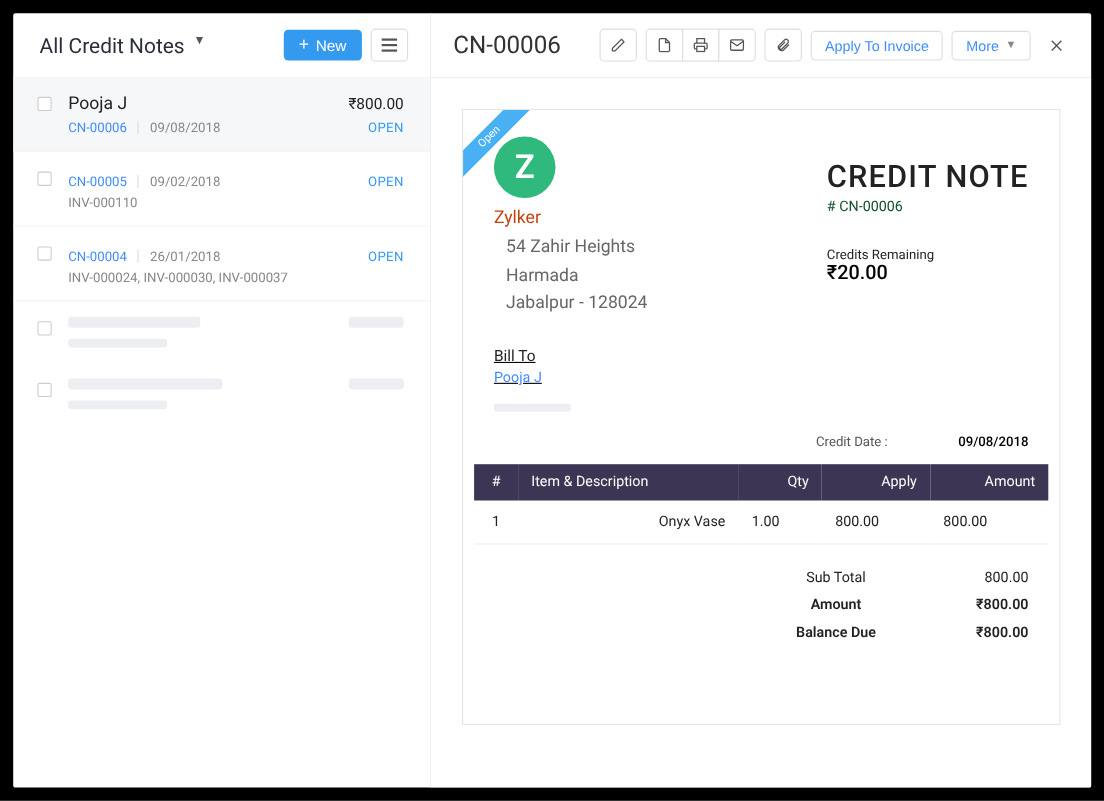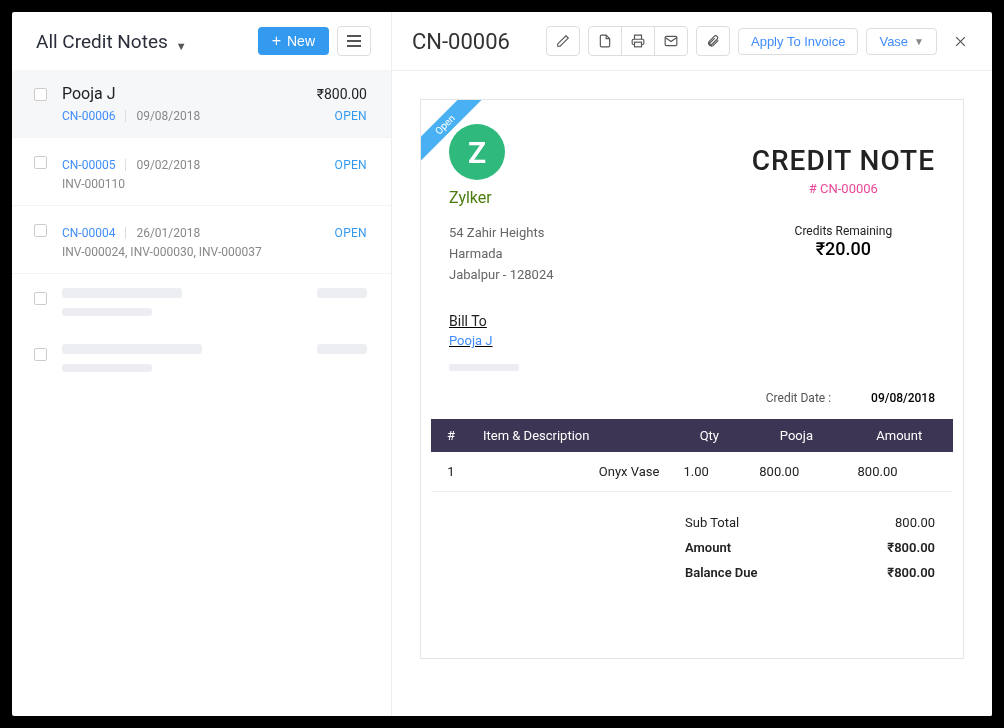--- a/index.html
+++ b/index.html
@@ -1,20 +1,20 @@
 <!DOCTYPE html>
 <html><head>
 <meta charset="utf-8">
 <style>
   * { box-sizing: border-box; margin: 0; padding: 0; }
   body { font-family: -apple-system, BlinkMacSystemFont, "Segoe UI", Roboto, sans-serif; background: #000; width: 1004px; height: 728px; overflow: hidden; }
   .frame { position: absolute; top: 12px; left: 12px; right: 12px; bottom: 12px; background: #fff; display: flex; border-radius: 2px; overflow: hidden; }
   .left { width: 380px; border-right: 1px solid #eee; display: flex; flex-direction: column; }
   .left-header { display: flex; align-items: center; padding: 14px 20px 14px 24px; }
-  .filter-title { font-size: 19px; color: #2a2e3a; display: flex; align-items: flex-end; cursor: pointer; }
+  .filter-title { font-size: 19px; color: #2a2e3a; display: flex; align-items: flex-start; cursor: pointer; }
   .filter-title .caret { margin-left: 8px; font-size: 11px; color: #555; }
   .left-header .spacer { flex: 1; }
   .btn-new { background: #339af0; color: #fff; border: none; border-radius: 4px; padding: 6px 14px; font-size: 14px; display: flex; align-items: center; cursor: pointer; }
   .btn-new .plus { margin-right: 6px; font-size: 16px; line-height: 1; }
   .btn-ham { border: 1px solid #ddd; background: #fff; border-radius: 4px; width: 34px; height: 30px; margin-left: 8px; display: flex; align-items: center; justify-content: center; cursor: pointer; }
   .ham-line { width: 14px; height: 2px; background: #555; position: relative; }
   .ham-line::before, .ham-line::after { content: ""; position: absolute; left: 0; width: 14px; height: 2px; background: #555; }
   .ham-line::before { top: -5px; }
   .ham-line::after { top: 5px; }
   .list { flex: 1; overflow-y: auto; }
@@ -46,46 +46,46 @@
   .btn-outline { border: 1px solid #ddd; background: #fff; color: #408dfb; border-radius: 4px; padding: 5px 12px; font-size: 13px; margin-left: 8px; cursor: pointer; display: flex; align-items: center; }
   .btn-outline .caret { color: #888; margin-left: 6px; font-size: 10px; }
   .close-x { margin-left: 12px; cursor: pointer; color: #555; font-size: 17px; padding: 4px; }
   .doc-wrap { flex: 1; background: #fff; padding: 28px 28px 20px 28px; overflow: auto; }
   .doc { position: relative; border: 1px solid #e5e5e5; min-height: 560px; padding: 0; }
   .ribbon { position: absolute; top: 0; left: 0; width: 70px; height: 70px; overflow: hidden; }
   .ribbon-band { position: absolute; width: 100px; text-align: center; transform: rotate(-45deg); background: #49b1f3; color: #fff; font-size: 10px; padding: 3px 0; top: 16px; left: -26px; }
   .doc-head { display: flex; padding: 20px 28px 10px 28px; }
   .from-block { flex: 1; }
   .logo-circle { width: 56px; height: 56px; border-radius: 50%; background: #2fb97c; color: #fff; display: flex; align-items: center; justify-content: center; font-size: 30px; font-weight: 600; margin-bottom: 8px; margin-top: 4px; }
-  .from-name { font-size: 16px; color: #4d7c0f; margin-bottom: 16px; }
-  .from-addr { font-size: 13px; color: #666; line-height: 1.6; }
-  .title-block { text-align: center; }
+  .from-name { font-size: 16px; color: #c2410c; margin-bottom: 4px; }
+  .from-addr { font-size: 16px; color: #666; line-height: 1.6; margin-left: 11px; }
+  .title-block { text-align: left; }
   .doc-title { font-size: 28px; font-weight: 500; letter-spacing: 1px; color: #222; margin-top: 24px; }
-  .doc-num { font-size: 13px; color: #ec4899; margin-top: 4px; }
+  .doc-num { font-size: 13px; color: #14532d; margin-top: 4px; }
   .credits-rem { margin-top: 28px; font-size: 12px; color: #222; }
   .credits-rem-val { font-size: 18px; color: #000; font-weight: 500; }
   .billto-row { display: flex; padding: 0 28px; margin-top: 18px; }
   .billto-left { flex: 1; text-decoration: underline; }
   .billto-label { font-size: 14px; color: #222; margin-bottom: 4px; }
   .billto-name { color: #408dfb; font-size: 13px; }
   .skel-small { height: 7px; background: #eceef1; border-radius: 2px; width: 70px; margin-top: 16px; }
   .credit-date-row { display: flex; justify-content: flex-end; padding: 0 28px; margin-top: 20px; font-size: 12px; }
-  .cd-label { color: #555; margin-right: 40px; }
+  .cd-label { color: #555; margin-right: 64px; }
   .cd-val { color: #000; font-weight: 500; }
   .items-table { width: calc(100% - 20px); margin: 14px 10px 0 10px; border-collapse: collapse; }
-  .items-table thead th { background: #3d3554; color: #fff; font-weight: 400; font-size: 13px; padding: 9px 12px; text-align: center; }
+  .items-table thead th { background: #3d3554; color: #fff; font-weight: 400; font-size: 13px; padding: 9px 12px; text-align: right; }
   .items-table thead th.th-idx { text-align: center; width: 40px; }
   .items-table thead th.th-desc { text-align: left; }
   .items-table tbody td { font-size: 13px; color: #222; padding: 12px; text-align: left; border-bottom: 1px solid #eee; }
   .items-table tbody td.td-idx { text-align: center; }
   .items-table tbody td.td-desc { text-align: right; }
   .totals { padding: 18px 28px 24px; }
   .total-row { display: flex; justify-content: flex-end; font-size: 13px; color: #222; padding: 5px 0; }
   .total-row.bold { font-weight: 600; }
-  .total-label { width: 150px; text-align: left; }
+  .total-label { width: 150px; text-align: center; }
   .total-val { width: 100px; text-align: right; }
   svg { display: block; }
 </style>
 </head>
 <body>
 
 <div class="frame">
 
   <div class="left">
     <div class="left-header">
@@ -194,21 +194,21 @@
       </div>
       <button class="icon-btn icon-single">
         <svg width="14" height="14" viewBox="0 0 24 24" fill="none" stroke="currentColor" stroke-width="2">
             <path d="M21 11l-8.5 8.5a5 5 0 0 1-7-7L14 4a3.5 3.5 0 0 1 5 5l-9 9a2 2 0 0 1-3-3l8-8"></path>
           </svg>
       </button>
       <button class="btn-outline">
         <span>Apply To Invoice</span>
       </button>
       <button class="btn-outline">
-        <span>Vase</span>
+        <span>More</span>
         <span class="caret">▼</span>
       </button>
       <span class="close-x">
         <svg width="15" height="15" viewBox="0 0 24 24" fill="none" stroke="currentColor" stroke-width="2">
             <line x1="5" y1="5" x2="19" y2="19"></line>
             <line x1="19" y1="5" x2="5" y2="19"></line>
           </svg>
       </span>
     </div>
 
@@ -250,21 +250,21 @@
           <span class="cd-label">Credit Date :</span>
           <span class="cd-val">09/08/2018</span>
         </div>
 
         <table class="items-table">
           <thead>
             <tr>
               <th class="th-idx">#</th>
               <th class="th-desc">Item &amp; Description</th>
               <th>Qty</th>
-              <th>Pooja</th>
+              <th>Apply</th>
               <th>Amount</th>
             </tr>
           </thead>
           <tbody>
             <tr>
               <td class="td-idx">1</td>
               <td class="td-desc">Onyx Vase</td>
               <td>1.00</td>
               <td>800.00</td>
               <td>800.00</td>

